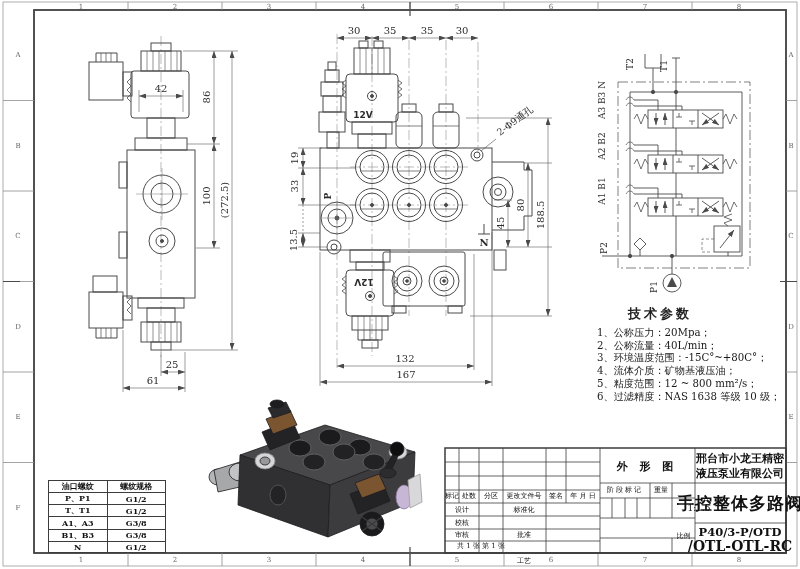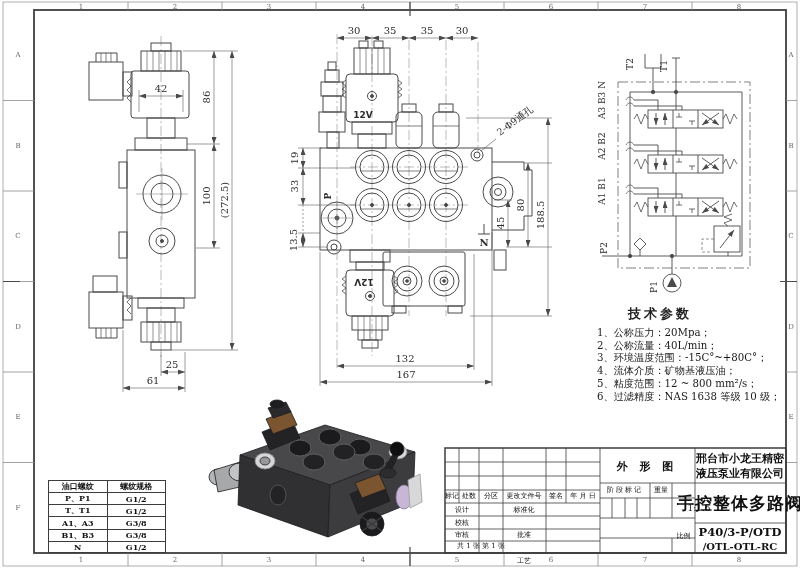--- a/index.html
+++ b/index.html
@@ -480,17 +480,17 @@
   <div class="tb-t f7" style="left:17px;top:87px;">审核</div>
   <div class="tb-t f7" style="left:79px;top:61.5px;text-align:center;">标准化</div>
   <div class="tb-t f7" style="left:79px;top:82px;margin-top:31px;">工艺</div>
   <div class="tb-t f7" style="left:79px;top:87px;">批准</div>
   <div class="tb-t f7" style="left:180px;top:42px;letter-spacing:2px;">阶段标记</div>
   <div class="tb-t f7" style="left:216px;top:42px;">重量</div>
   <div class="tb-t f7" style="left:238.5px;top:42px;margin-top:46px;">比例</div>
   <div class="tb-t f9" style="left:232px;top:60px;padding-left:44px;">1:1.5</div>
   <div class="tb-t bold" style="left:295px;top:55px;font-size:17px;letter-spacing:1px;">手控整体多路阀</div>
   <div class="tb-t bold" style="left:295px;top:84px;font-size:11.5px;">P40/3-P/OTD</div>
-  <div class="tb-t bold" style="left:295px;top:98px;font-size:10px;text-align:right;">/OTL-OTL-RC</div>
+  <div class="tb-t bold" style="left:295px;top:98px;font-size:14px;text-align:right;">/OTL-OTL-RC</div>
   <div class="tb-t f7" style="left:36px;top:97.5px;">共 1 张  第 1 张</div>
 </div>
 
 </div>
 
 </body></html>

